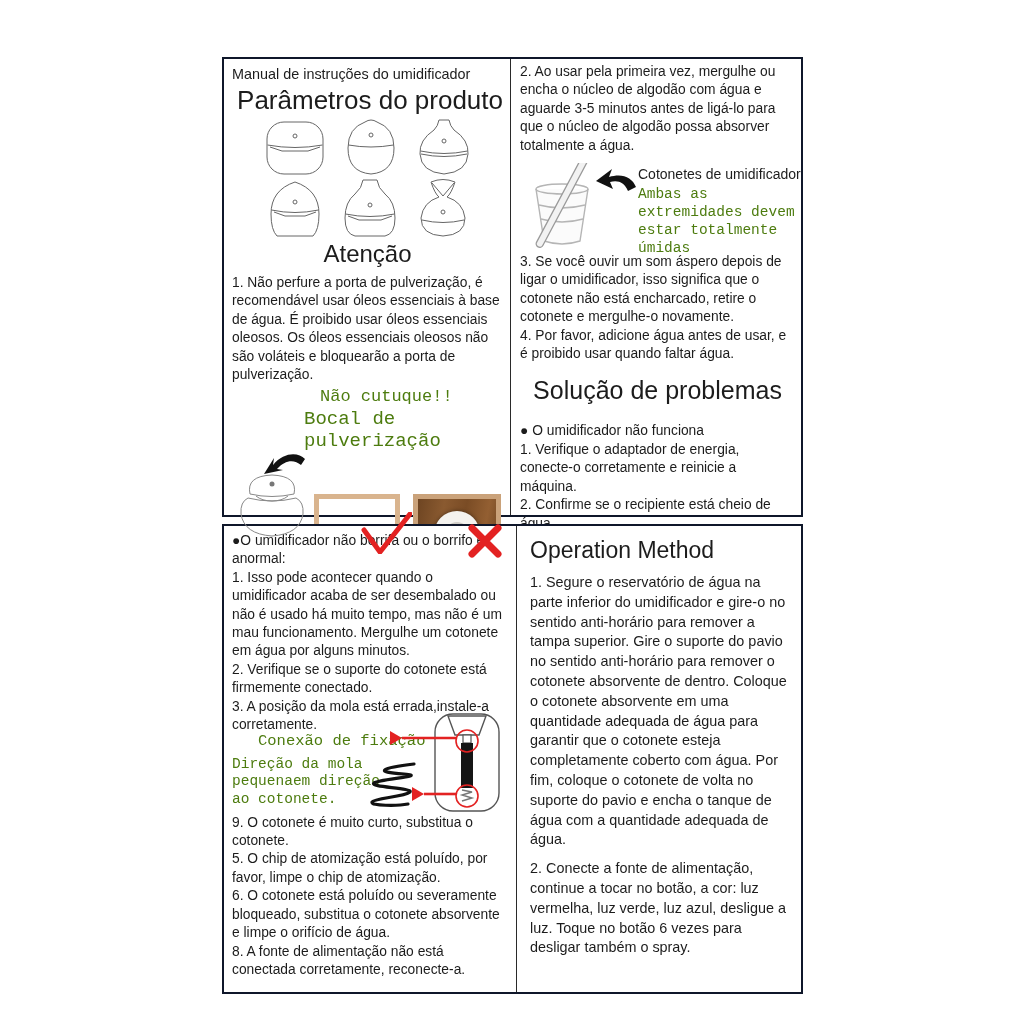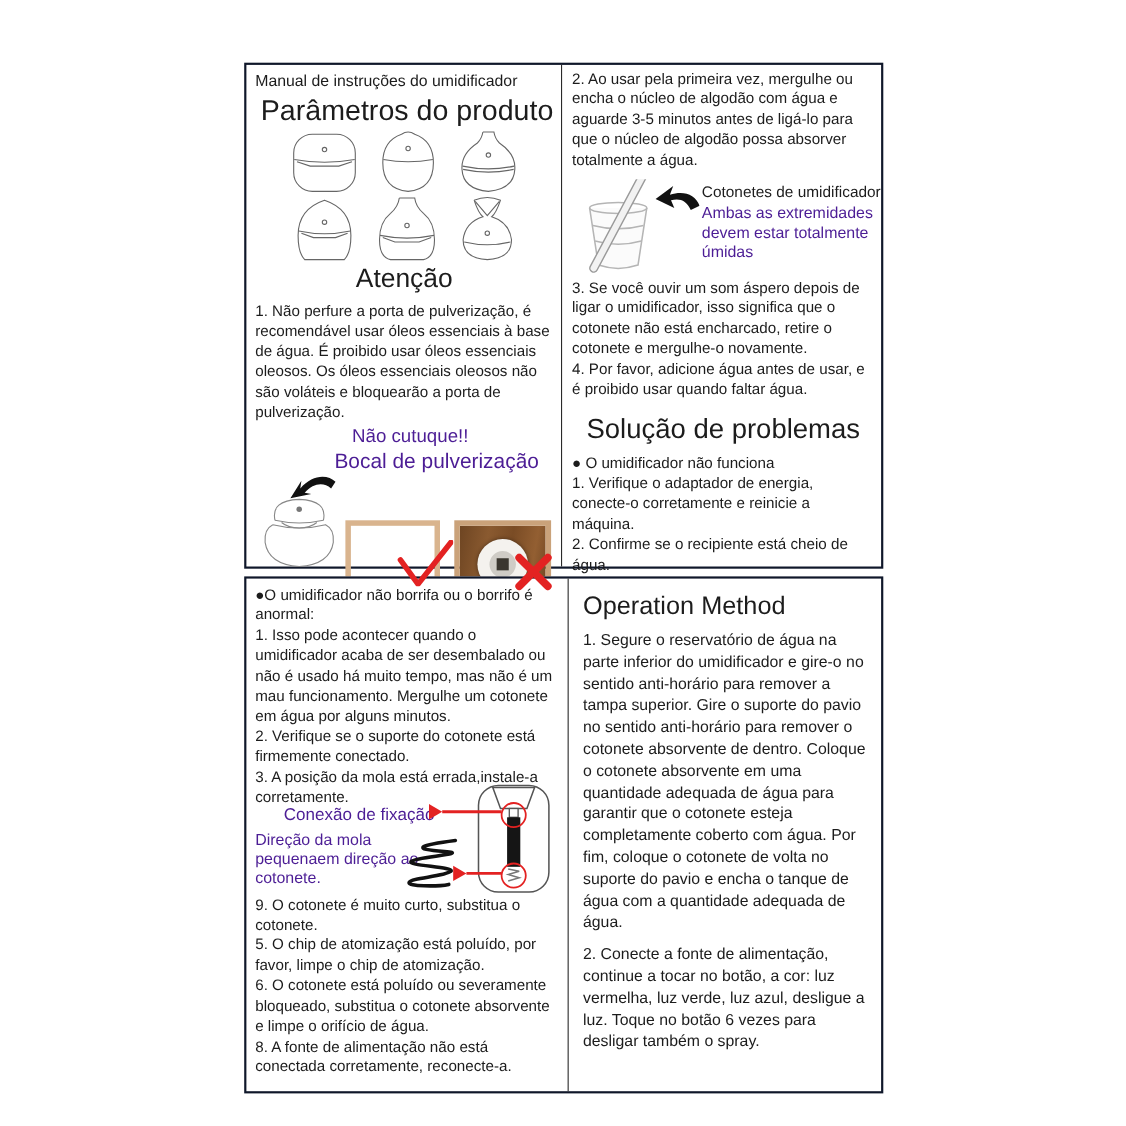--- a/index.html
+++ b/index.html
@@ -12,21 +12,21 @@
   .col.left-t{width:287px;border-right:1px solid #2a2a2a;padding:5px 7px 0 8px;}
   .col.right-t{flex:1;padding:4px 6px 0 9px;}
   .col.left-b{width:293px;border-right:1px solid #2a2a2a;padding:6px 7px 0 8px;}
   .col.right-b{flex:1;padding:6px 12px 0 13px;}
   .body-txt{font-size:13.8px;line-height:18.4px;letter-spacing:0;}
   .h-small{font-size:14.4px;margin:2px 0 0 0;}
   .h-big{font-size:26px;text-align:right;margin:3px 0 0 0;}
   .h-mid{font-size:24px;text-align:center;margin:2px 0 0 0;}
   .h-sol{font-size:25px;text-align:center;margin:13px 0 2px 0;}
   .h-op{font-size:23px;margin:5px 0 2px 0;}
-  .red{color:#4c1d95;}
+  .red{color:#4d7c0f;font-family:Liberation Mono, monospace;}
   .warn1{font-size:17px;margin:3px 0 0 88px;}
   .warn2{font-size:19px;margin:2px 0 0 72px;}
   .drawings{height:120px;display:flex;flex-direction:column;justify-content:space-between;
             align-items:center;margin-top:2px;}
   .drow{display:flex;align-items:flex-end;gap:18px;justify-content:center;}
   svg{display:block;}
   .cluster{position:relative;}
   .photo{position:absolute;box-sizing:border-box;}
   .photo1{left:82px;top:40px;width:86px;height:80px;border:5px solid #d9b48e;
           background:radial-gradient(circle at 50% 52%, #241507 0 8px, #5d3d1d 8px 12px,
@@ -154,21 +154,21 @@
         <div class="mark" style="left:118px;top:6px;width:172px">
           <div class="body-txt" style="font-size:14px" data-name="swab-label">Cotonetes de umidificador</div>
           <div class="red" style="font-size:14.5px;line-height:18px;margin-top:2px" data-name="swab-warning">Ambas as extremidades devem estar totalmente úmidas</div>
         </div>
       </div>
 
       <div class="body-txt" data-name="usage-item-3">3. Se você ouvir um som áspero depois de ligar o umidificador, isso significa que o cotonete não está encharcado, retire o cotonete e mergulhe-o novamente.</div>
       <div class="body-txt" data-name="usage-item-4">4. Por favor, adicione água antes de usar, e é proibido usar quando faltar água.</div>
 
       <div class="h-sol" data-name="troubleshooting-title">Solução de problemas</div>
-      <div class="body-txt" style="margin-top:7px" data-name="problem-not-working">● O umidificador não funciona</div>
+      <div class="body-txt" style="margin-top:17px" data-name="problem-not-working">● O umidificador não funciona</div>
       <div class="body-txt" data-name="fix-check-adapter">1. Verifique o adaptador de energia, conecte-o corretamente e reinicie a máquina.</div>
       <div class="body-txt" data-name="fix-check-water">2. Confirme se o recipiente está cheio de água.</div>
     </div>
   </div>
 
   <div class="panel bottom" data-name="bottom-panel">
 
     <div class="col left-b" data-name="bottom-left-column">
       <div class="body-txt" data-name="problem-no-spray">●O umidificador não borrifa ou o borrifo é anormal:</div>
       <div class="body-txt" data-name="spray-fix-1">1. Isso pode acontecer quando o umidificador acaba de ser desembalado ou não é usado há muito tempo, mas não é um mau funcionamento. Mergulhe um cotonete em água por alguns minutos.</div>

